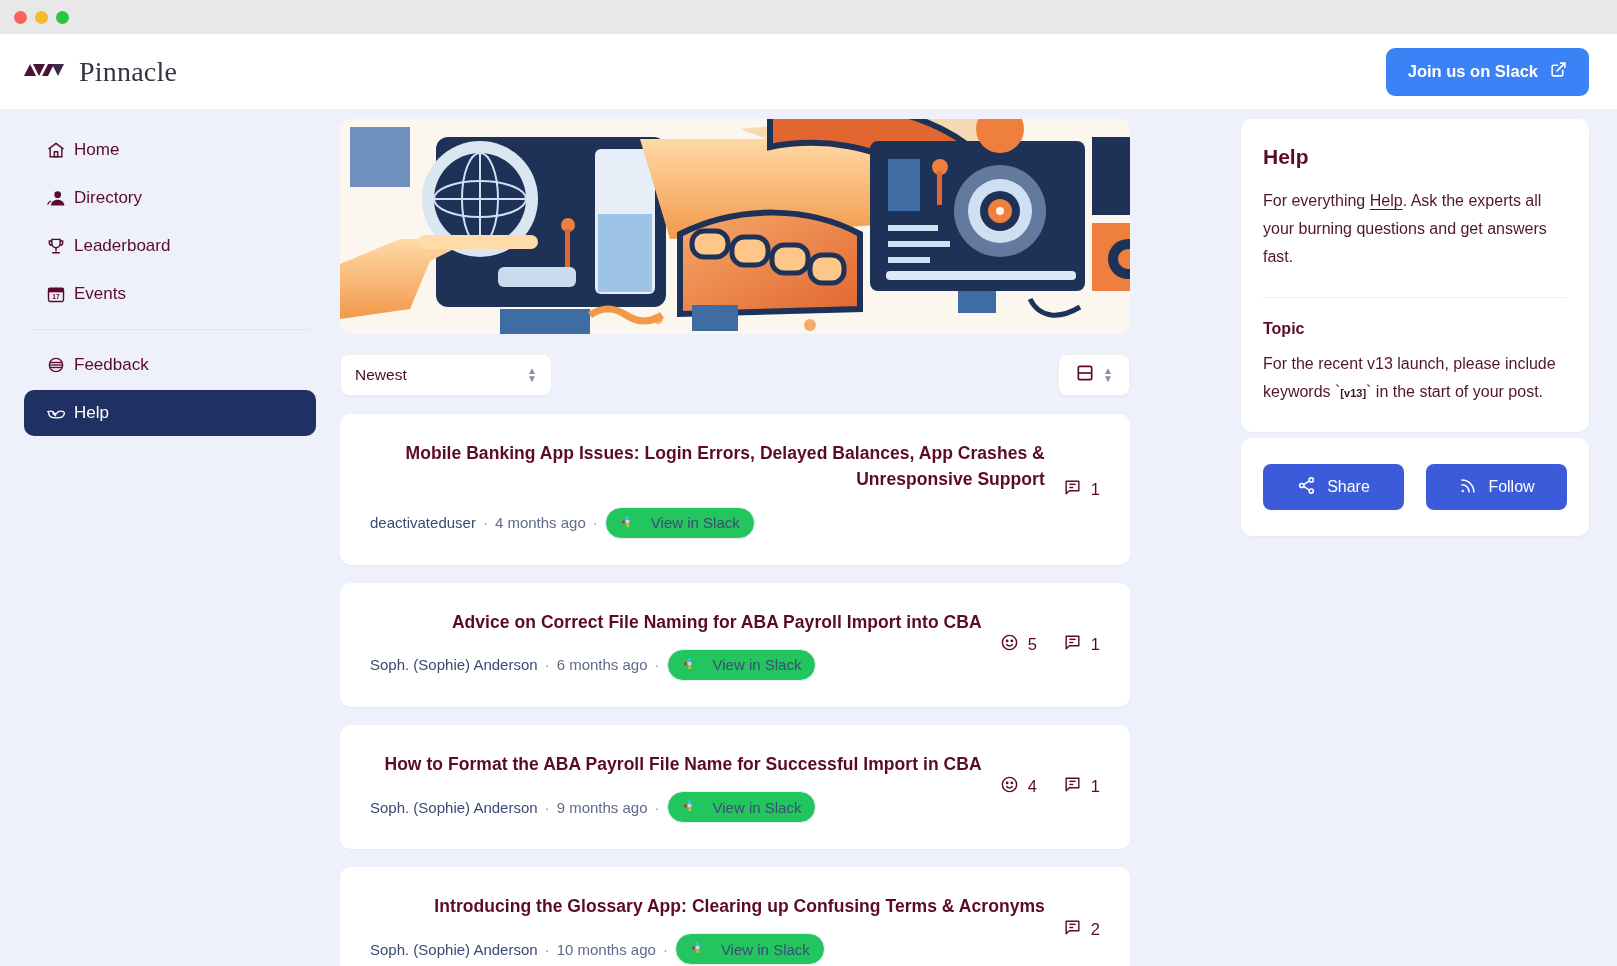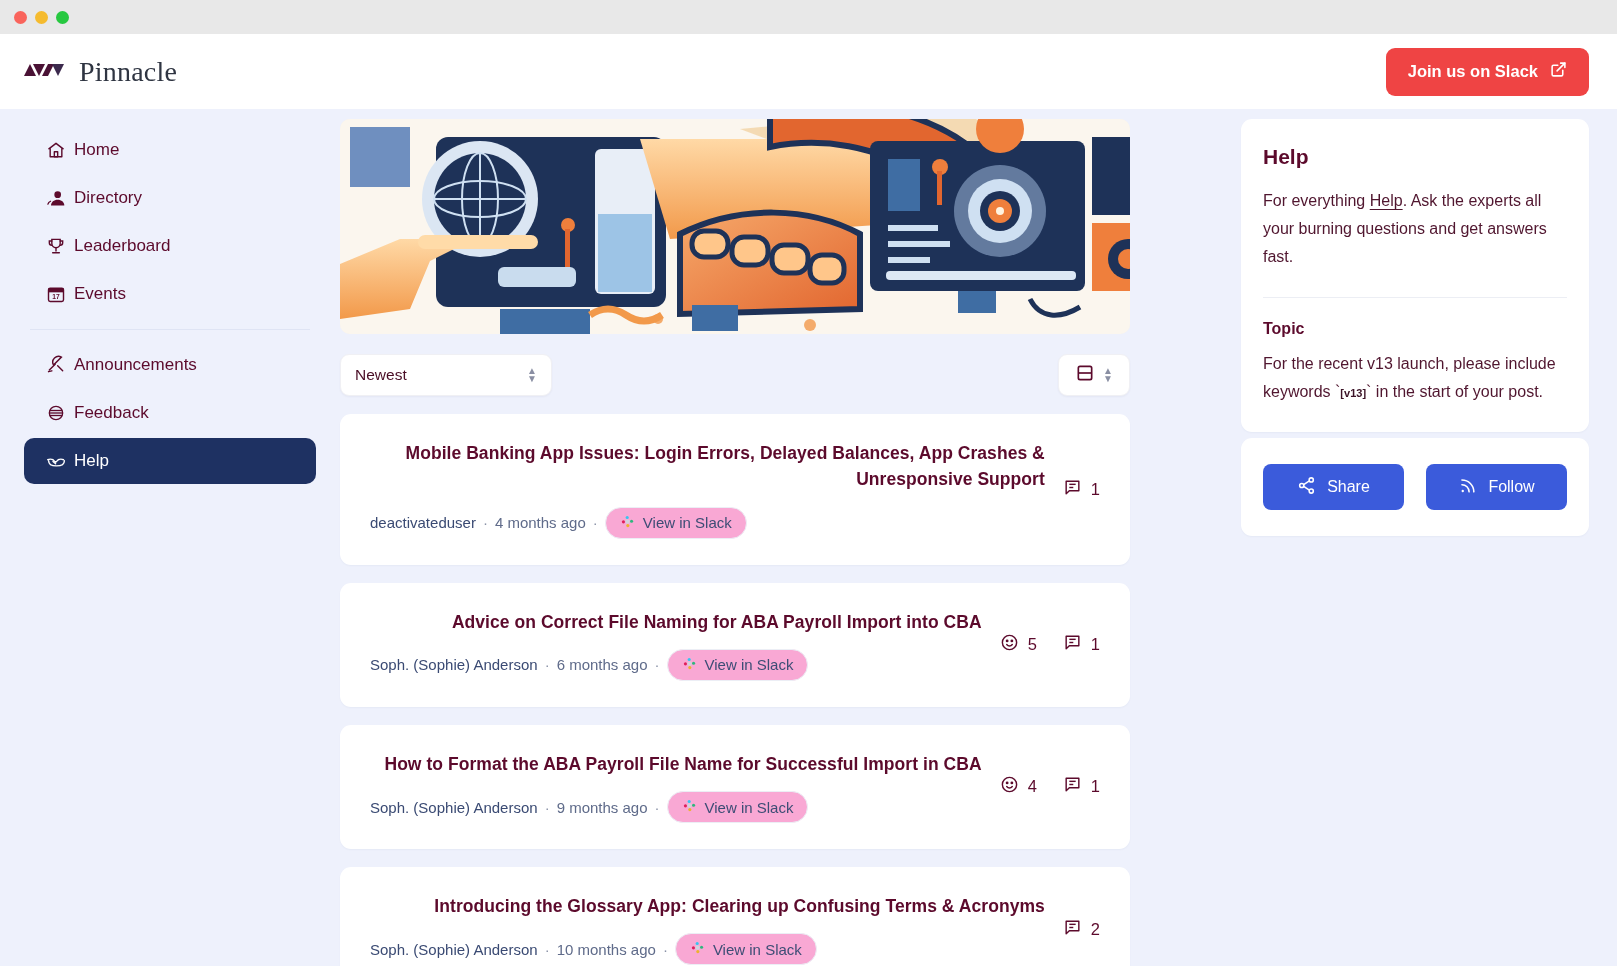--- a/index.html
+++ b/index.html
@@ -39,21 +39,21 @@
   .brand { display: flex; align-items: center; gap: 9px; }
   .brand-mark { display: block; }
   .brand-name {
     font-family: "Liberation Serif", serif;
     font-size: 28px;
     color: #2f3542;
     letter-spacing: .2px;
     line-height: 1;
   }
   .slack-btn {
-    background: #ef4444;
+    background: #3b82f6;
     color: #ffffff;
     border: none;
     border-radius: 9px;
     height: 48px;
     padding: 0 22px;
     font-size: 16.5px;
     font-weight: bold;
     display: flex; align-items: center; gap: 12px;
     cursor: pointer;
     font-family: "Liberation Sans", sans-serif;
@@ -169,22 +169,22 @@
   .post-meta {
     margin-top: 14px;
     display: flex; align-items: center; flex-wrap: wrap;
     gap: 7px;
     font-size: 15px;
     color: #5f6b8a;
   }
   .post-author { color: #3a4a73; }
   .post-dot { color: #8b93a8; }
   .slack-chip {
-    display: inline-flex; align-items: center; gap: 8px;
-    background: #f9a8d4;
+    display: inline-flex; align-items: center; gap: 16px;
+    background: #22c55e;
     border: 1px solid #eceef5;
     border-radius: 999px;
     height: 32px;
     padding: 0 14px;
     font-size: 15px;
     color: #3d4d75;
     cursor: pointer;
   }
   .post-stats {
     display: flex; align-items: center;
@@ -323,31 +323,20 @@
             <rect x="3" y="5" width="18" height="16" rx="2" fill="none" stroke="#5c0a2c" stroke-width="1.7"></rect>
             <rect x="3" y="5" width="18" height="5" fill="#5c0a2c"></rect>
             <text x="12" y="18.5" font-size="8" font-family="Liberation Sans, sans-serif" fill="#5c0a2c" text-anchor="middle" font-weight="bold">17</text>
           </svg>
         </span>
         <span>Events</span>
       </div>
 
       <div class="nav-divider"></div>
 
-      <div class="nav-item">
-        <span class="nav-icon">
-          <svg width="20" height="20" viewBox="0 0 24 24" fill="none" stroke="#5c0a2c" stroke-width="1.7" stroke-linecap="round">
-            <path d="M4 18l7-7"></path>
-              <path d="M3 20l4-1"></path>
-            <path d="M9 12a7 7 0 0 1 9.5-9.5z"></path>
-              <path d="M14 13l6 6"></path>
-          </svg>
-        </span>
-        <span>Announcements</span>
-      </div>
 
       <div class="nav-item">
         <span class="nav-icon">
           <svg width="20" height="20" viewBox="0 0 24 24" fill="none" stroke="#5c0a2c" stroke-width="1.6">
             <circle cx="12" cy="12" r="8"></circle>
               <path d="M4.6 9h14.8"></path>
               <path d="M4.6 15h14.8"></path>
               <path d="M4.2 12h15.6"></path>
           </svg>
         </span>

